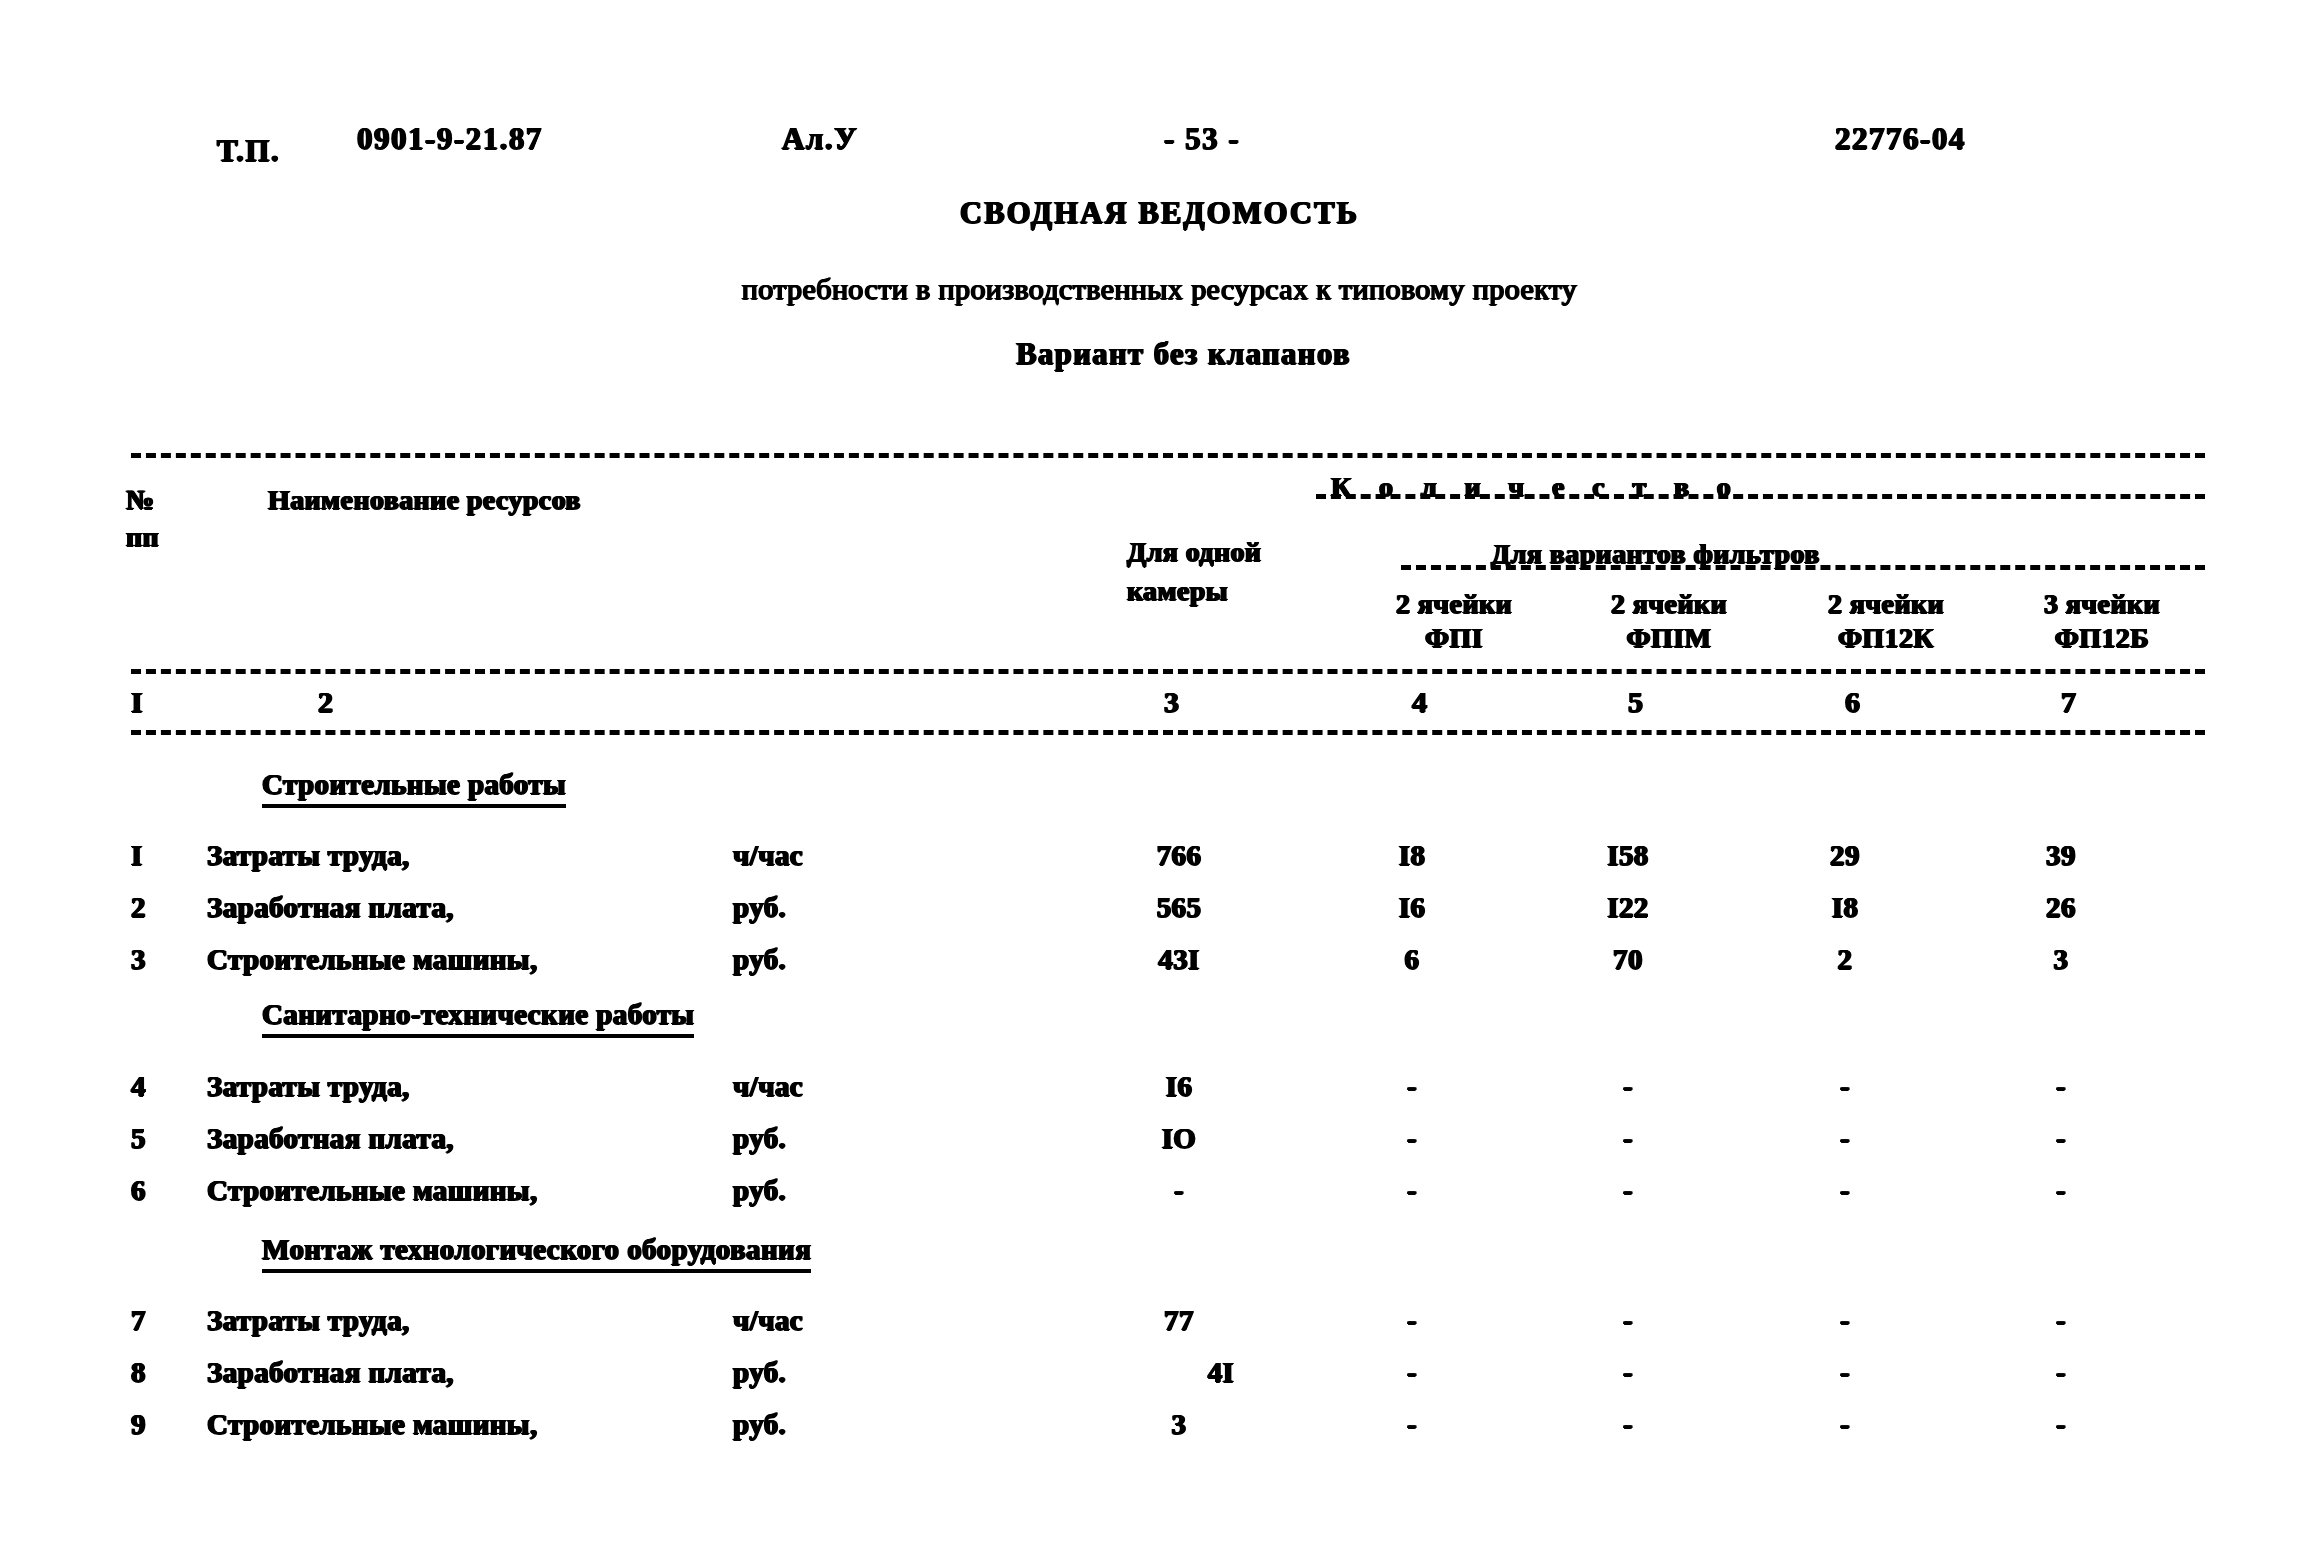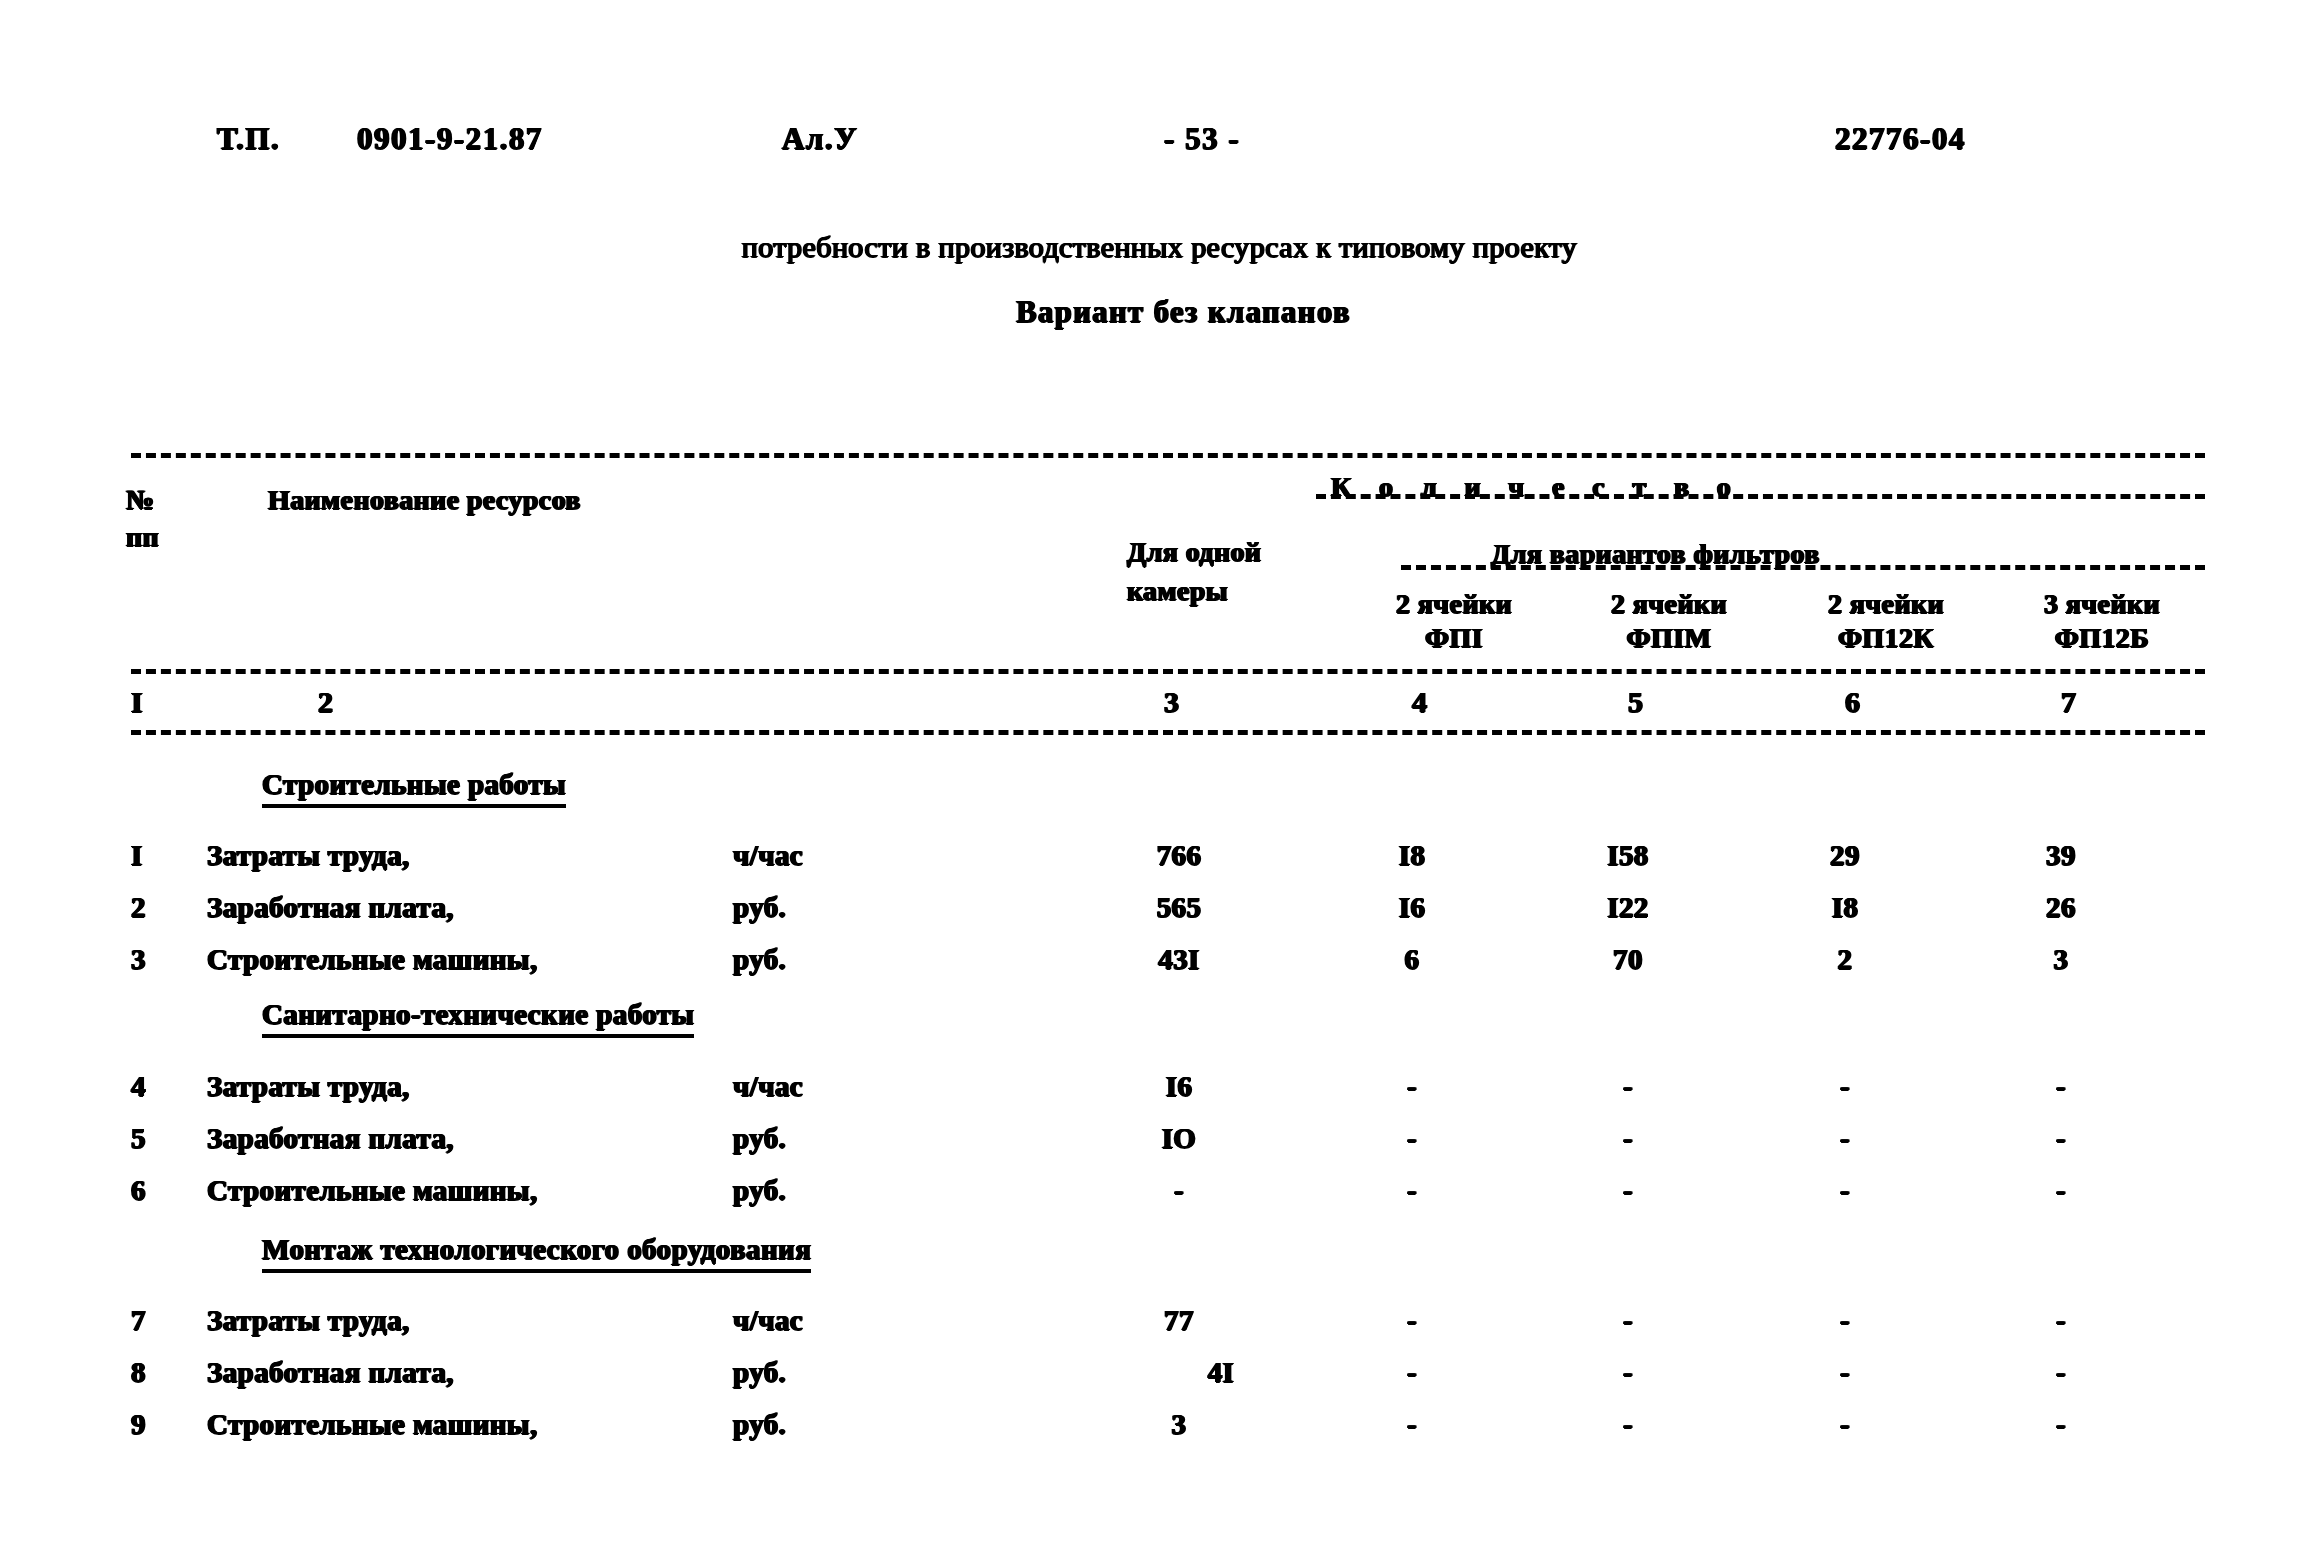--- a/index.html
+++ b/index.html
@@ -29,21 +29,21 @@
   }
   .runhead > span {
     position: absolute;
     font-weight: bold;
     font-size: 31px;
     letter-spacing: 1.5px;
     white-space: nowrap;
     line-height: 39px;
     text-shadow: 0.9px 0 0 #000, -0.9px 0 0 #000, 0 0.7px 0 #000, 0 -0.4px 0 #000;
   }
-  .rh-doc   { left: 217px; }
+  .rh-doc   { left: 217px; margin-top: 12px; }
   .rh-code  { left: 357px; }
   .rh-album { left: 782px; }
   .rh-page  { left: 1164px; }
   .rh-reg   { left: 1835px; }
 
   
   .title-block {
     position: absolute;
     top: 192px;
     left: 0;
@@ -170,20 +170,21 @@
 
   <div class="runhead">
     <span class="rh-doc">Т.П.</span>
     <span class="rh-code">0901-9-21.87</span>
     <span class="rh-album">Ал.У</span>
     <span class="rh-page">- 53 -</span>
     <span class="rh-reg">22776-04</span>
   </div>
 
   <div class="title-block">
+    <div class="doc-title">СВОДНАЯ ВЕДОМОСТЬ</div>
     <div class="subtitle">
       <span class="l1">потребности  в производственных ресурсах к типовому проекту</span>
     </div>
     <div class="variant">Вариант без клапанов</div>
   </div>
 
   <div class="rule" style="top: 453px;"></div>
   <div class="rule short-right" style="top: 494px;"></div>
   <div class="rule mid" style="top: 565px;"></div>
   <div class="rule" style="top: 669px;"></div>

